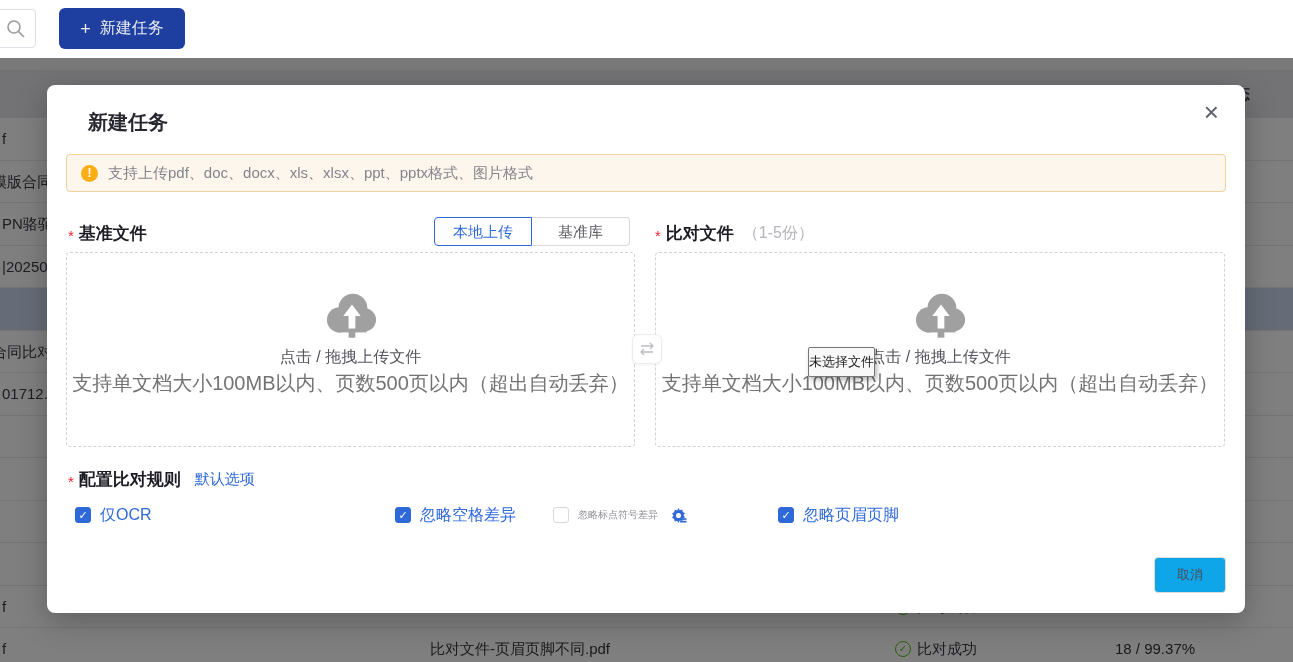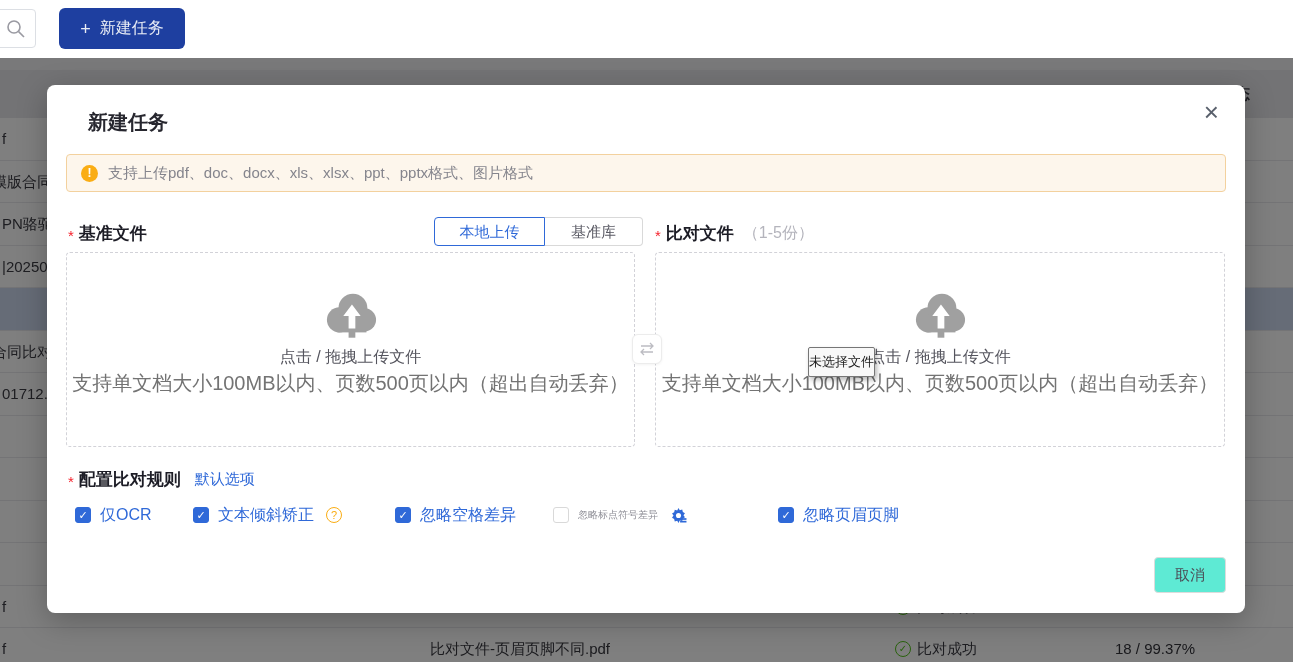--- a/index.html
+++ b/index.html
@@ -53,21 +53,21 @@
     font-size:12px; font-weight:700; line-height:17px; text-align:center; flex:0 0 auto; }
 
   .req { color:#f5222d; font-size:15px; margin-right:5px; position:relative; top:2px; }
   .sec-title { font-size:17px; font-weight:700; color:#1d1d26; }
   .sec-left { position:absolute; left:21px; top:137px; display:flex; align-items:center; }
   .sec-right { position:absolute; left:608px; top:137px; display:flex; align-items:center; }
   .sec-hint { font-size:16px; color:#b4b4bc; margin-left:9px; font-weight:400; }
 
   .tabs { position:absolute; left:387px; top:132px; display:flex; }
   .tab { height:29px; line-height:27px; text-align:center; font-size:15px; cursor:pointer; background:#fff; }
-  .tab-active { width:111px; border:1px solid #2f69d8; color:#2f69d8; border-radius:4px 0 0 4px; z-index:2; }
+  .tab-active { width:98px; border:1px solid #2f69d8; color:#2f69d8; border-radius:4px 0 0 4px; z-index:2; }
   .tab-idle { width:98px; border:1px solid #d9d9d9; border-left:none; color:#5a5a64; border-radius:0 4px 4px 0; }
 
   .upload-box { position:absolute; top:167px; height:195px; border:1px dashed #d2d2d8;
     border-radius:4px; background:#fff; text-align:center; cursor:pointer; }
   .upload-left { left:19px; width:569px; }
   .upload-right { left:608px; width:570px; }
   .cloud-wrap { margin-top:38px; }
   .up-line1 { font-size:16px; color:#55555e; margin-top:2px; }
   .up-line2 { font-size:20px; color:#737373; margin-top:2px; }
 
@@ -88,22 +88,22 @@
   .cb.checked::after { content:"✓"; position:absolute; left:0; top:0; width:100%; height:100%;
     color:#fff; font-size:11px; line-height:15px; text-align:center; }
   .cb.unchecked { background:#fff; border:1px solid #d9d9d9; }
   .cb-label-on { font-size:16px; color:#2f69d8; white-space:nowrap; }
   .cb-label-off { font-size:10px; color:#8e8e96; white-space:nowrap; }
   .help-icon { display:inline-block; width:16px; height:16px; border:1px solid #faad14; border-radius:50%;
     color:#faad14; font-size:11px; line-height:14px; text-align:center; margin-left:3px; flex:0 0 auto; }
   .gear-icon { margin-left:3px; display:inline-flex; }
 
   .m-footer { position:absolute; right:19px; top:472px; display:flex; gap:15px; }
-  .btn-cancel { width:72px; height:36px; background:#5eead4; border:1px solid #dcdcdc; border-radius:4px;
-    font-size:15px; color:#4c4c56; cursor:pointer; font-family:inherit; }
+  .btn-cancel { width:72px; height:36px; background:#0ea5e9; border:1px solid #dcdcdc; border-radius:4px;
+    font-size:13px; color:#4c4c56; cursor:pointer; font-family:inherit; }
   .btn-submit { width:112px; height:36px; background:#a5c0f5; border:none; border-radius:4px;
     font-size:15px; color:#fff; cursor:not-allowed; font-family:inherit; }
 </style>
 </head>
 <body>
 
 <div class="screen">
 
   <div class="toolbar">
     <div class="search-box">
@@ -242,25 +242,20 @@
 
     <div class="rules-row">
       <span class="req">*</span>
       <span class="sec-title">配置比对规则</span>
       <span class="rules-link">默认选项</span>
     </div>
 
     <label class="cb-item" style="left:28px">
       <span class="cb checked"></span>
       <span class="cb-label-on">仅OCR</span>
-    </label>
-    <label class="cb-item" style="left:146px">
-      <span class="cb checked"></span>
-      <span class="cb-label-on">文本倾斜矫正</span>
-      <span class="help-icon">?</span>
     </label>
     <label class="cb-item" style="left:348px">
       <span class="cb checked"></span>
       <span class="cb-label-on">忽略空格差异</span>
     </label>
     <label class="cb-item" style="left:506px">
       <span class="cb unchecked"></span>
       <span class="cb-label-off">忽略标点符号差异</span>
       <span class="gear-icon">
         <svg width="17" height="17" viewBox="0 0 16 16">

